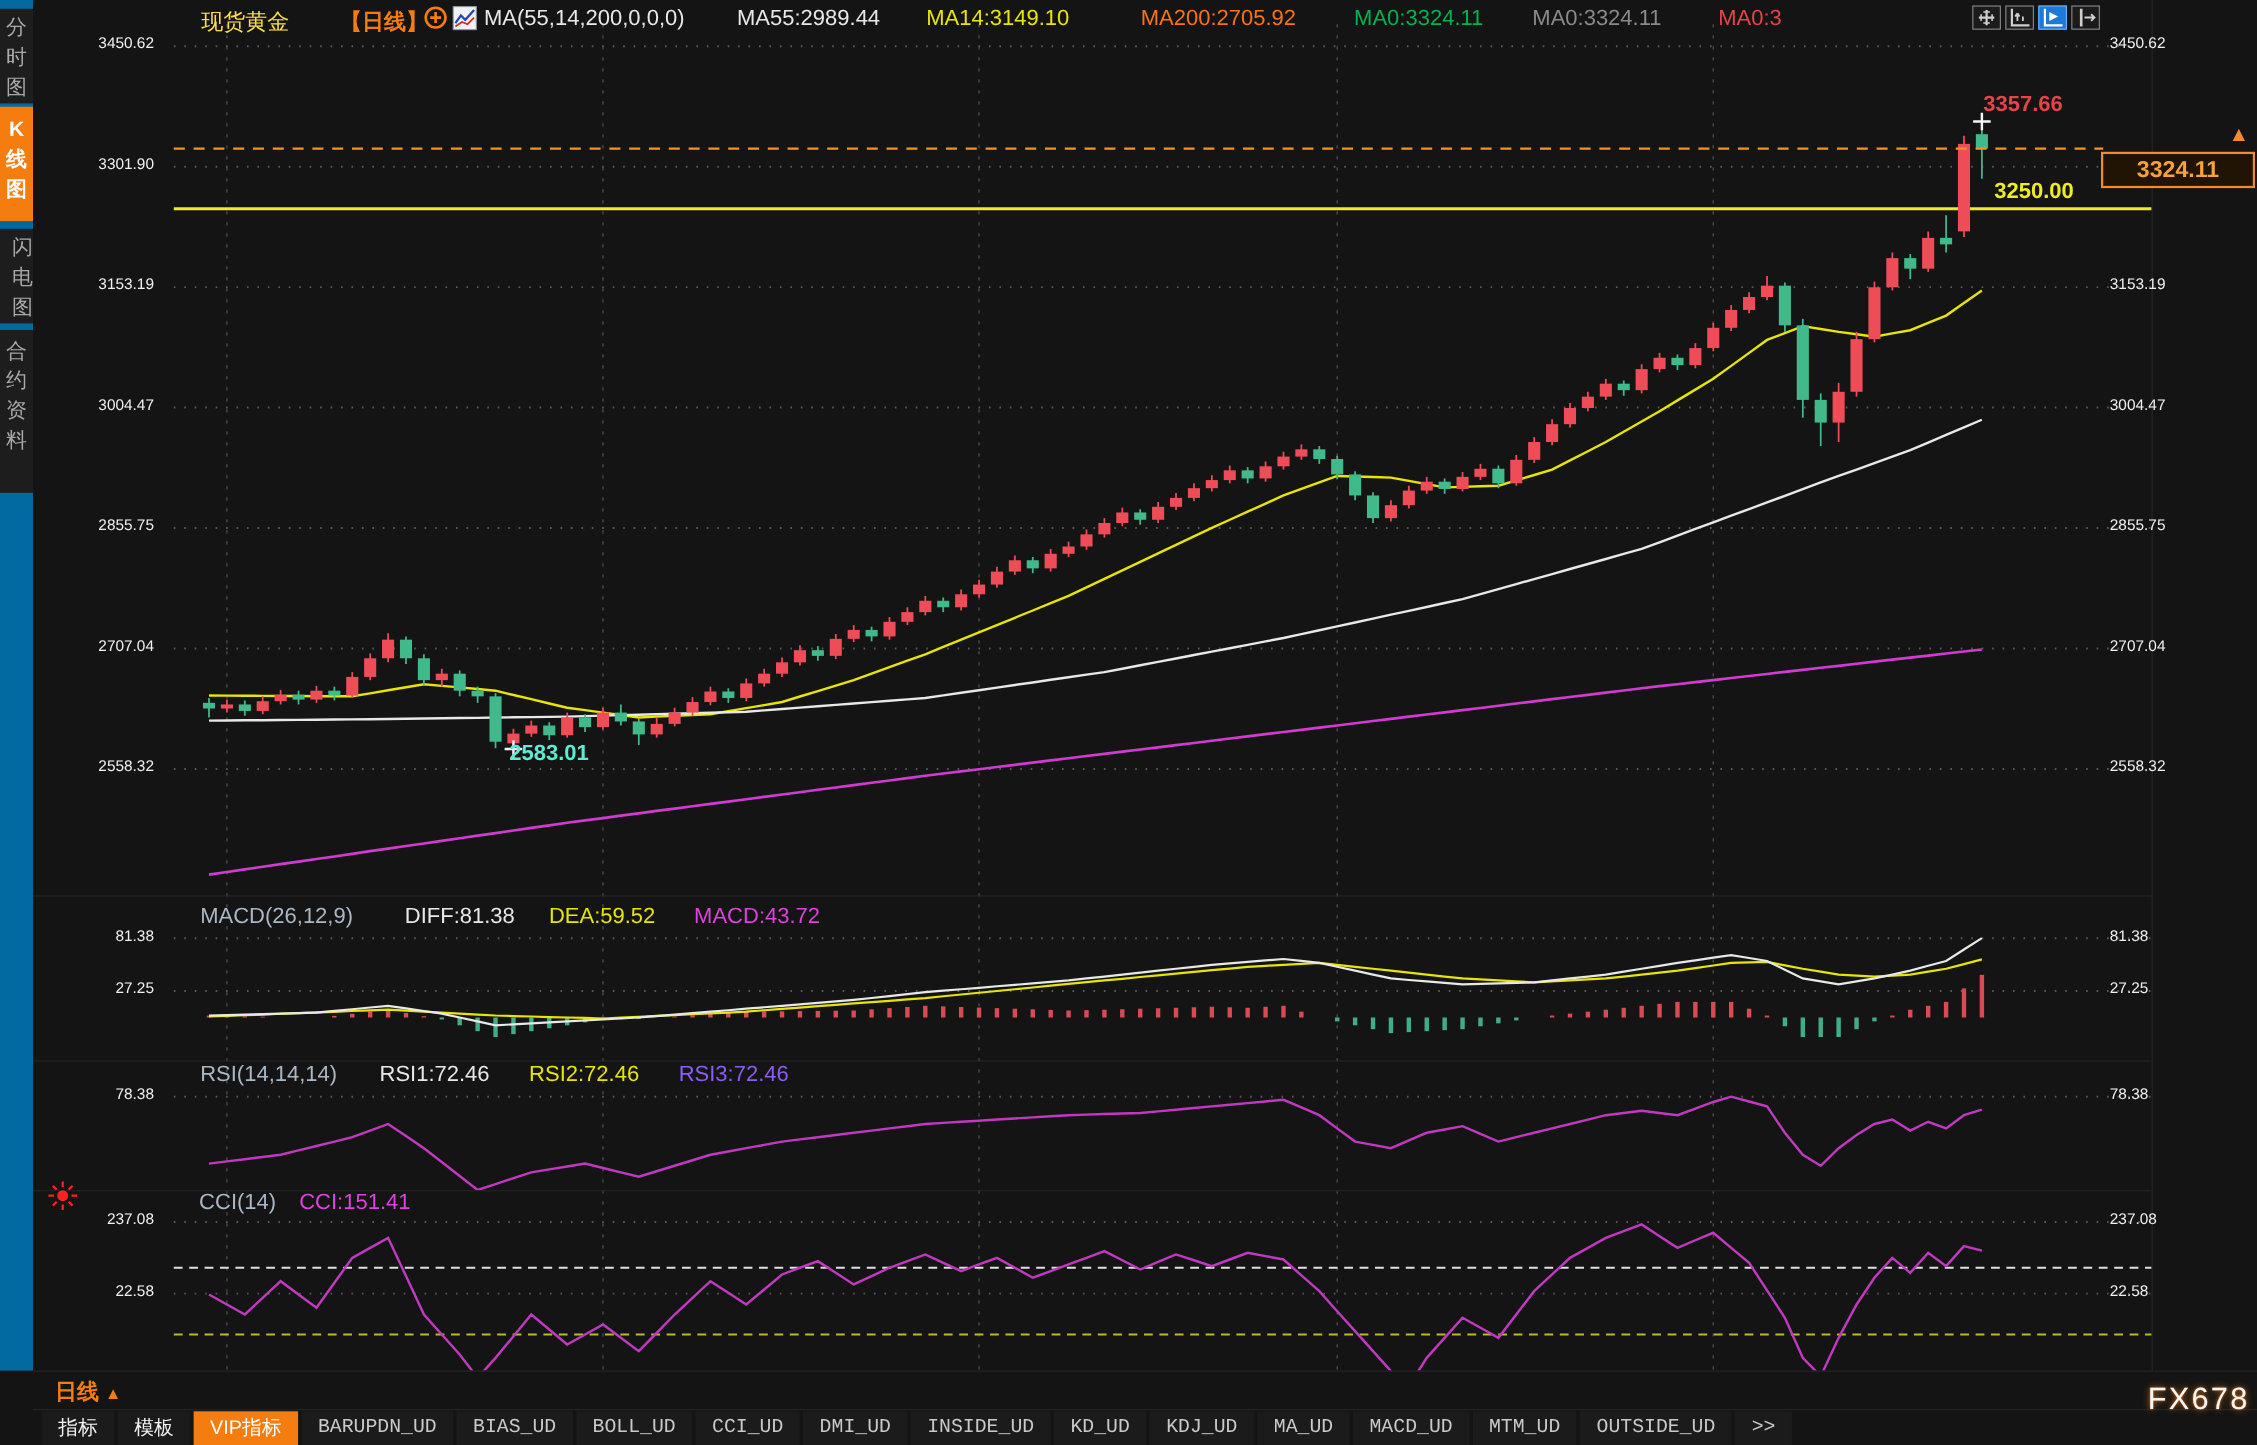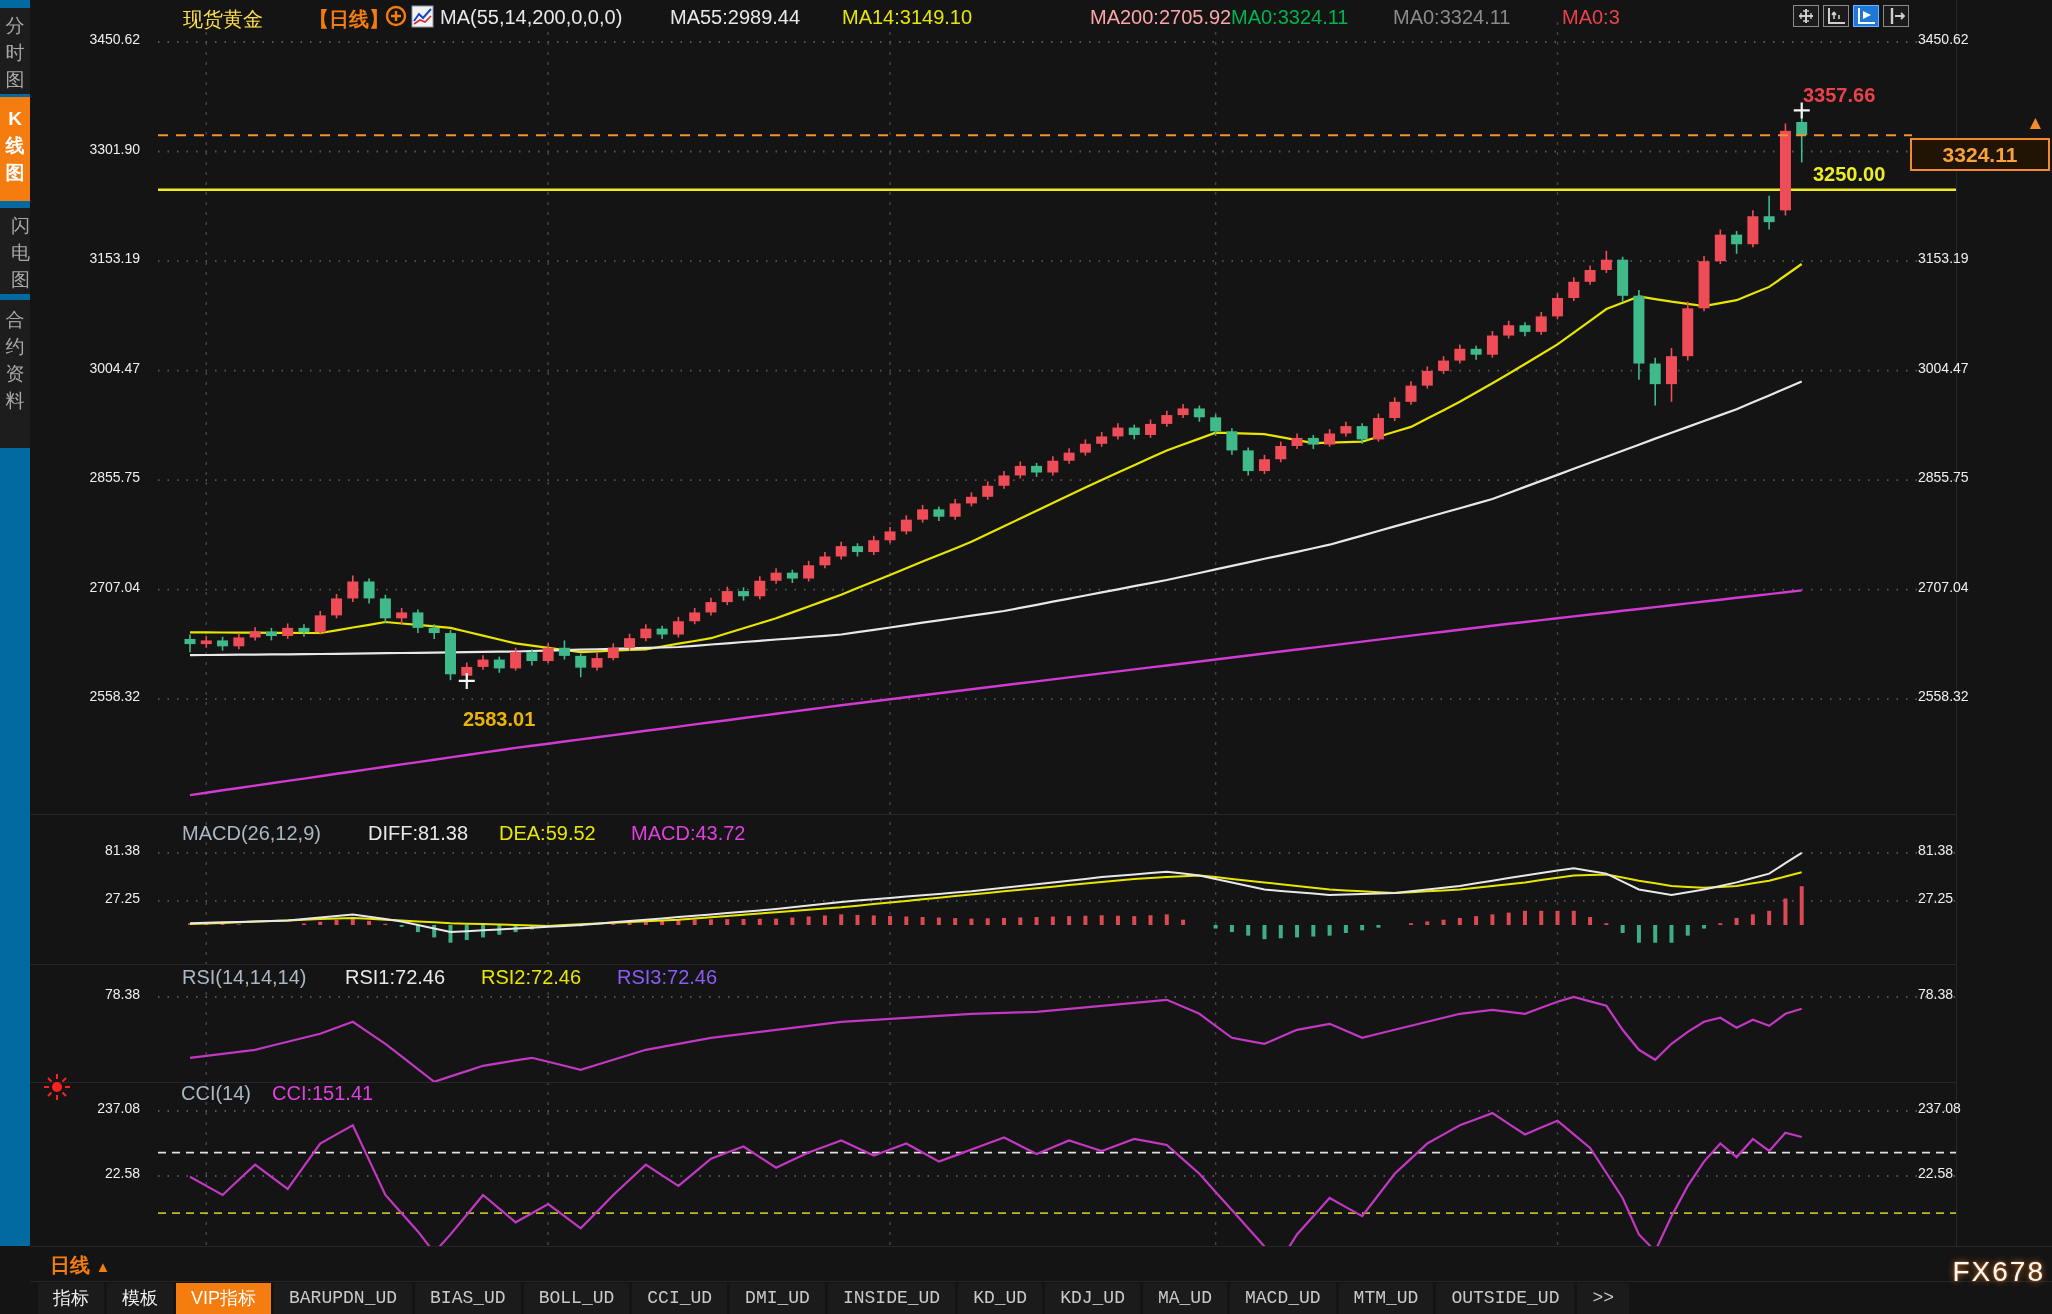--- a/index.html
+++ b/index.html
@@ -83,21 +83,21 @@
     <span class="htxt" style="left:411px;top:5px;">
       <svg width="23" height="23" viewBox="0 0 23 23">
         <rect x="1" y="1" width="21" height="21" fill="#f2f2f2" stroke="#8899aa"></rect>
         <polyline points="3,16 8,9 12,13 20,4" fill="none" stroke="#1a46c8" stroke-width="2"></polyline>
         <polyline points="3,19 9,15 14,17 20,11" fill="none" stroke="#d42a2a" stroke-width="1.6"></polyline>
       </svg>
     </span>
     <span class="htxt" style="left:440px;color:#e8e8e8;">MA(55,14,200,0,0,0)</span>
     <span id="mv0" class="htxt" style="left: 670px; color: rgb(232, 232, 232);">MA55:2989.44</span>
     <span id="mv1" class="htxt" style="left: 842px; color: rgb(232, 230, 0);">MA14:3149.10</span>
-    <span id="mv2" class="htxt" style="left: 1090px; color: #fca5a5; text-align: center;">MA200:2705.92</span>
+    <span id="mv2" class="htxt" style="left: 1037px; color: #f97316; text-align: center;">MA200:2705.92</span>
     <span id="mv3" class="htxt" style="left: 1231px; color: rgb(0, 179, 77);">MA0:3324.11</span>
     <span id="mv4" class="htxt" style="left: 1393px; color: rgb(138, 138, 138);">MA0:3324.11</span>
     <span id="mv5" class="htxt" style="left: 1562px; color: rgb(232, 66, 74);">MA0:3</span>
 
     <div class="iconbtn" style="left:1793px;">
       <svg width="24" height="20" viewBox="0 0 24 20">
         <path d="M12 3v14M5 10h14" stroke="#cfcfcf" stroke-width="2"></path>
         <path d="M9 5h6M9 15h6M7 7v6M17 7v6" stroke="#cfcfcf" stroke-width="1.4"></path>
       </svg>
     </div>
@@ -499,21 +499,21 @@
       <div class="tick" style="top: 578.572px;">2707.04</div>
       <div class="tick" style="top: 688.09px;">2558.32</div>
       <div class="tick" style="top: 841.857px;">81.38</div>
       <div class="tick" style="top: 889.843px;">27.25</div>
       <div class="tick" style="top: 986px;">78.38</div>
       <div class="tick" style="top: 1100px;">237.08</div>
       <div class="tick" style="top: 1165.01px;">22.58</div>
     </div>
 
   <div class="ann" style="left:1803px;top:84px;color:#e8424a;">3357.66</div>
-  <div class="ann" style="left:463px;top:708px;color:#eab308;">2583.01</div>
+  <div class="ann" style="left:463px;top:674px;color:#5eead4;">2583.01</div>
   <div class="ann" style="left:1813px;top:163px;color:#eded20;">3250.00</div>
   <div id="pricebox">3324.11</div>
   <div id="pricearrow">▲</div>
 
   <div class="indrow" style="left:0;top:822px;">
     <span style="left:182px;color:#aab7c4;">MACD(26,12,9)</span>
     <span style="left:368px;color:#e8e8e8;">DIFF:81.38</span>
     <span style="left:499px;color:#e8e600;">DEA:59.52</span>
     <span style="left:631px;color:#e040e0;">MACD:43.72</span>
   </div>

